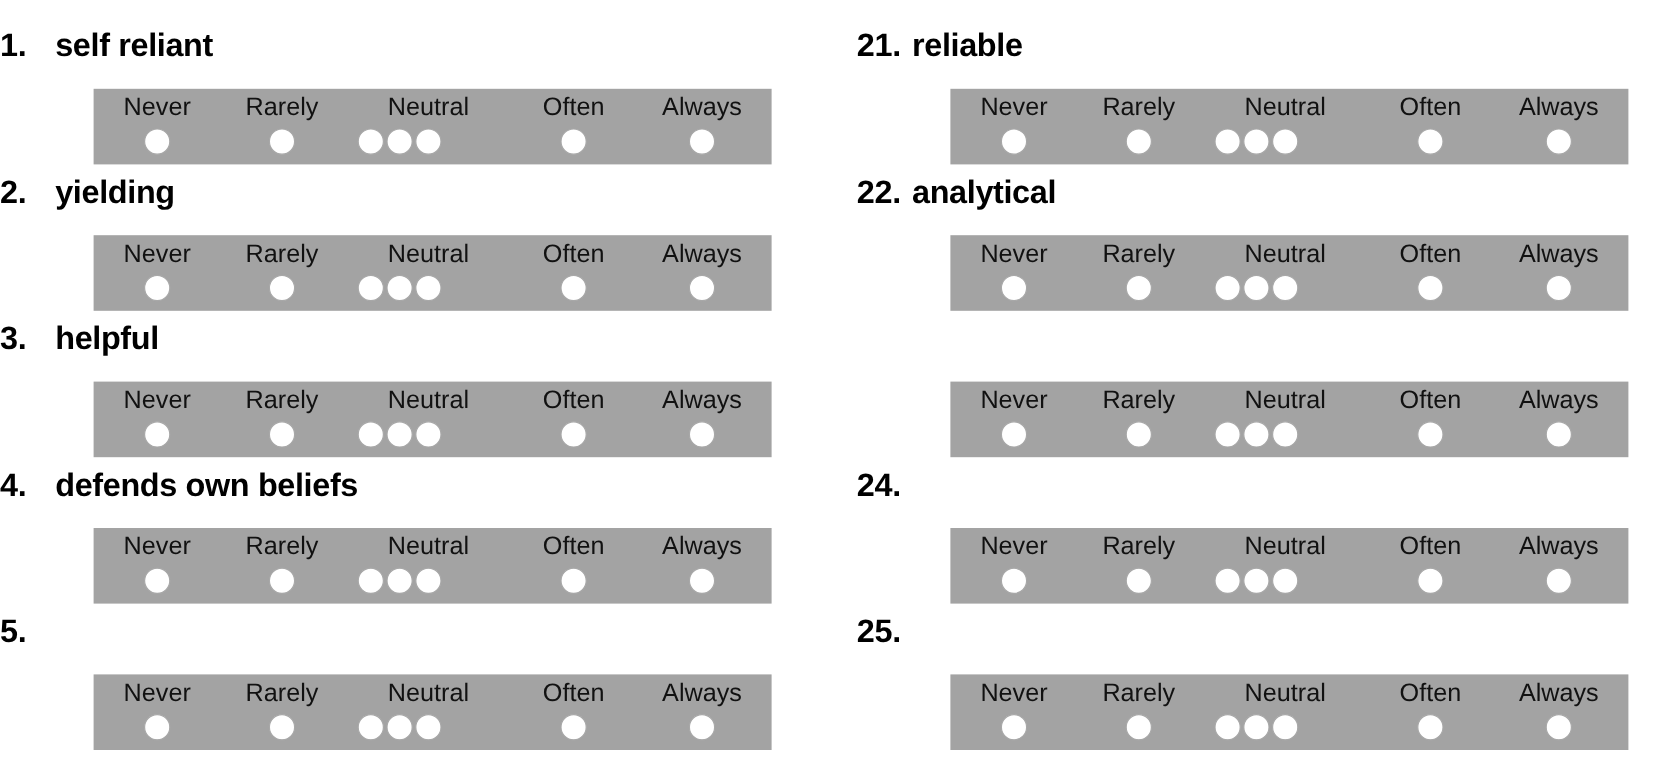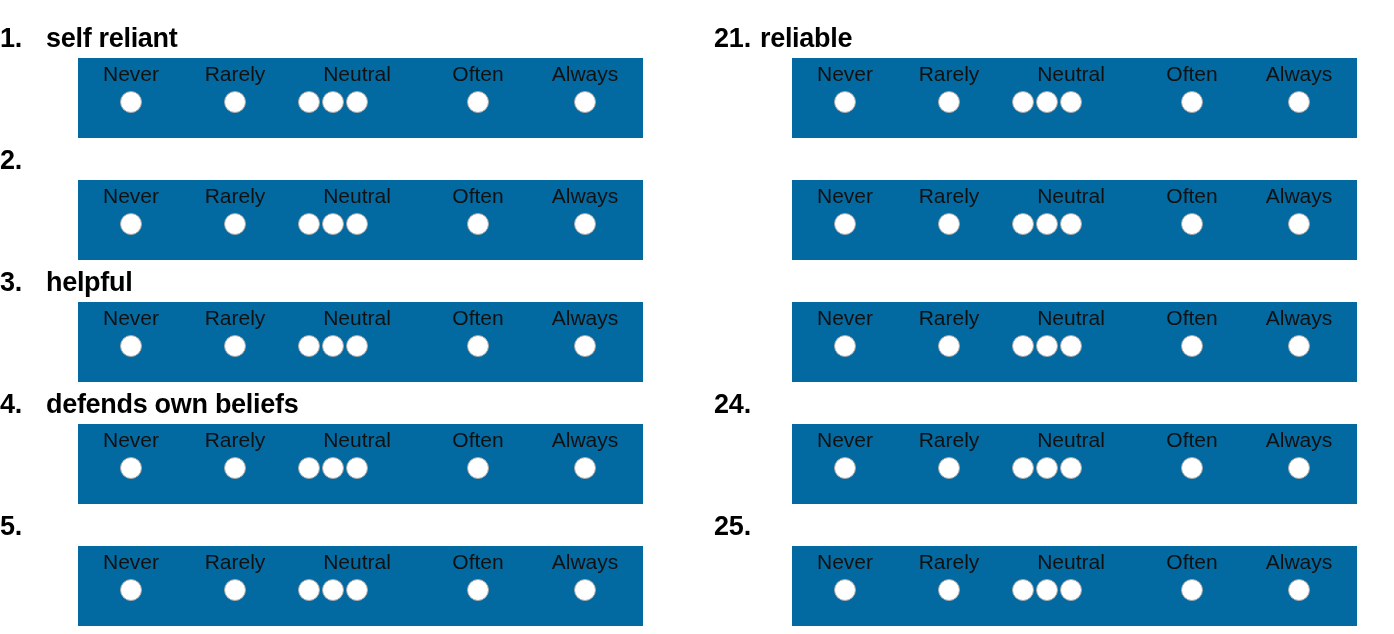--- a/index.html
+++ b/index.html
@@ -60,24 +60,24 @@
     font-size: 27px;
     font-weight: bold;
     letter-spacing: -0.3px;
     line-height: 40px;
   }
 
   
   .scale-band {
     position: absolute;
     left: 78px;
-    top: 40px;
+    top: 56px;
     width: 565px;
-    height: 80px;
-    background: #0369a1;
+    height: 63px;
+    background: #a3a3a3;
   }
 
   .scale-labels {
     position: absolute;
     left: 0;
     top: 0;
     width: 100%;
     height: 32px;
   }
   .scale-label {
@@ -136,20 +136,21 @@
             <div class="radio" role="radio" aria-checked="false" style="left: 255px;"></div>
             <div class="radio" role="radio" aria-checked="false" style="left: 279px;"></div>
             <div class="radio" role="radio" aria-checked="false" style="left: 400px;"></div>
             <div class="radio" role="radio" aria-checked="false" style="left: 507px;"></div>
           </div>
         </div>
       </div>
       <div class="item" style="top: 140px;">
         <div class="item-head">
           <span class="item-number">2.</span>
+          <span class="item-label">yielding</span>
         </div>
         <div class="scale-band">
           <div class="scale-labels">
             <div class="scale-label" style="left: 53px;">Never</div>
             <div class="scale-label" style="left: 157px;">Rarely</div>
             <div class="scale-label" style="left: 279px;">Neutral</div>
             <div class="scale-label" style="left: 400px;">Often</div>
             <div class="scale-label" style="left: 507px;">Always</div>
           </div>
           <div class="scale-radios">
@@ -254,20 +255,24 @@
             <div class="radio" role="radio" aria-checked="false" style="left: 157px;"></div>
             <div class="radio" role="radio" aria-checked="false" style="left: 231px;"></div>
             <div class="radio" role="radio" aria-checked="false" style="left: 255px;"></div>
             <div class="radio" role="radio" aria-checked="false" style="left: 279px;"></div>
             <div class="radio" role="radio" aria-checked="false" style="left: 400px;"></div>
             <div class="radio" role="radio" aria-checked="false" style="left: 507px;"></div>
           </div>
         </div>
       </div>
       <div class="item" style="top: 140px;">
+        <div class="item-head">
+          <span class="item-number">22.</span>
+          <span class="item-label">analytical</span>
+        </div>
         <div class="scale-band">
           <div class="scale-labels">
             <div class="scale-label" style="left: 53px;">Never</div>
             <div class="scale-label" style="left: 157px;">Rarely</div>
             <div class="scale-label" style="left: 279px;">Neutral</div>
             <div class="scale-label" style="left: 400px;">Often</div>
             <div class="scale-label" style="left: 507px;">Always</div>
           </div>
           <div class="scale-radios">
             <div class="radio" role="radio" aria-checked="false" style="left: 53px;"></div>

